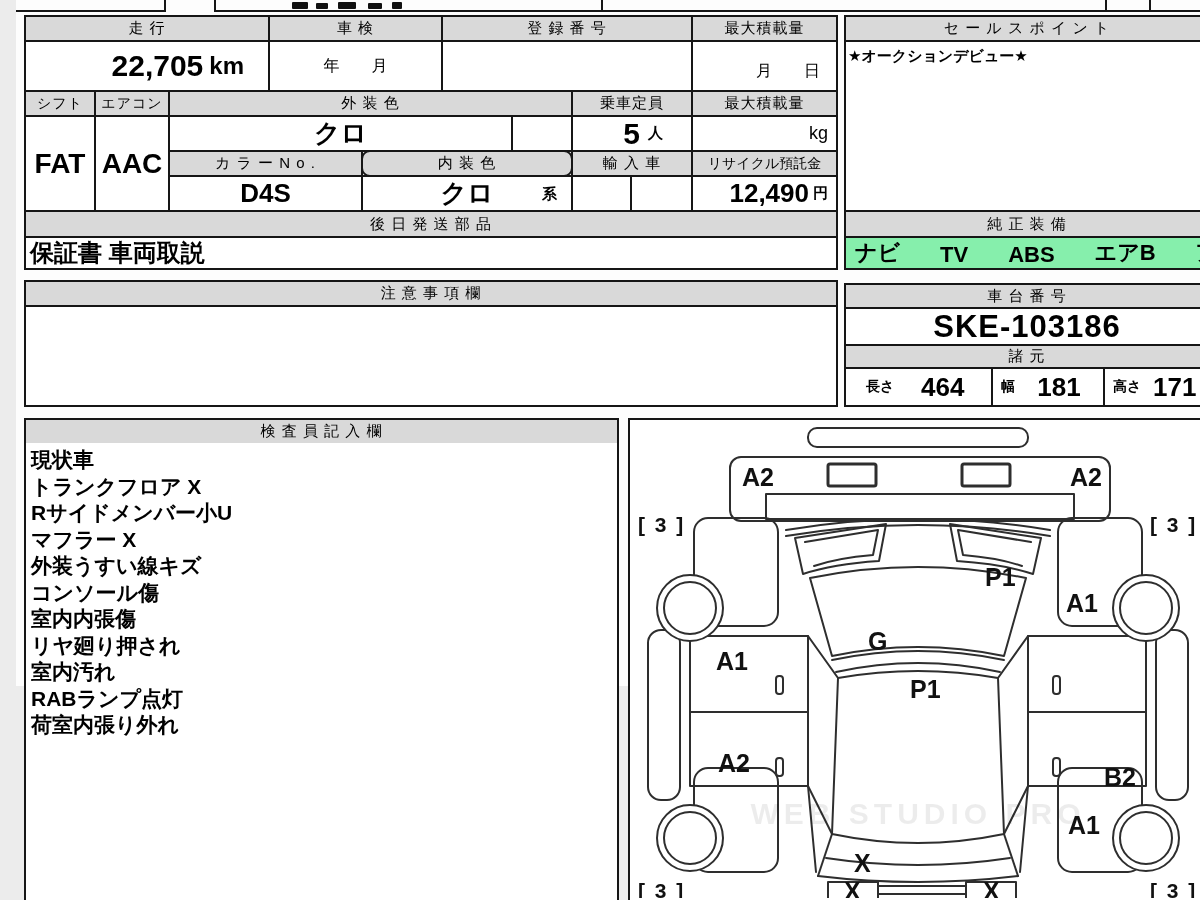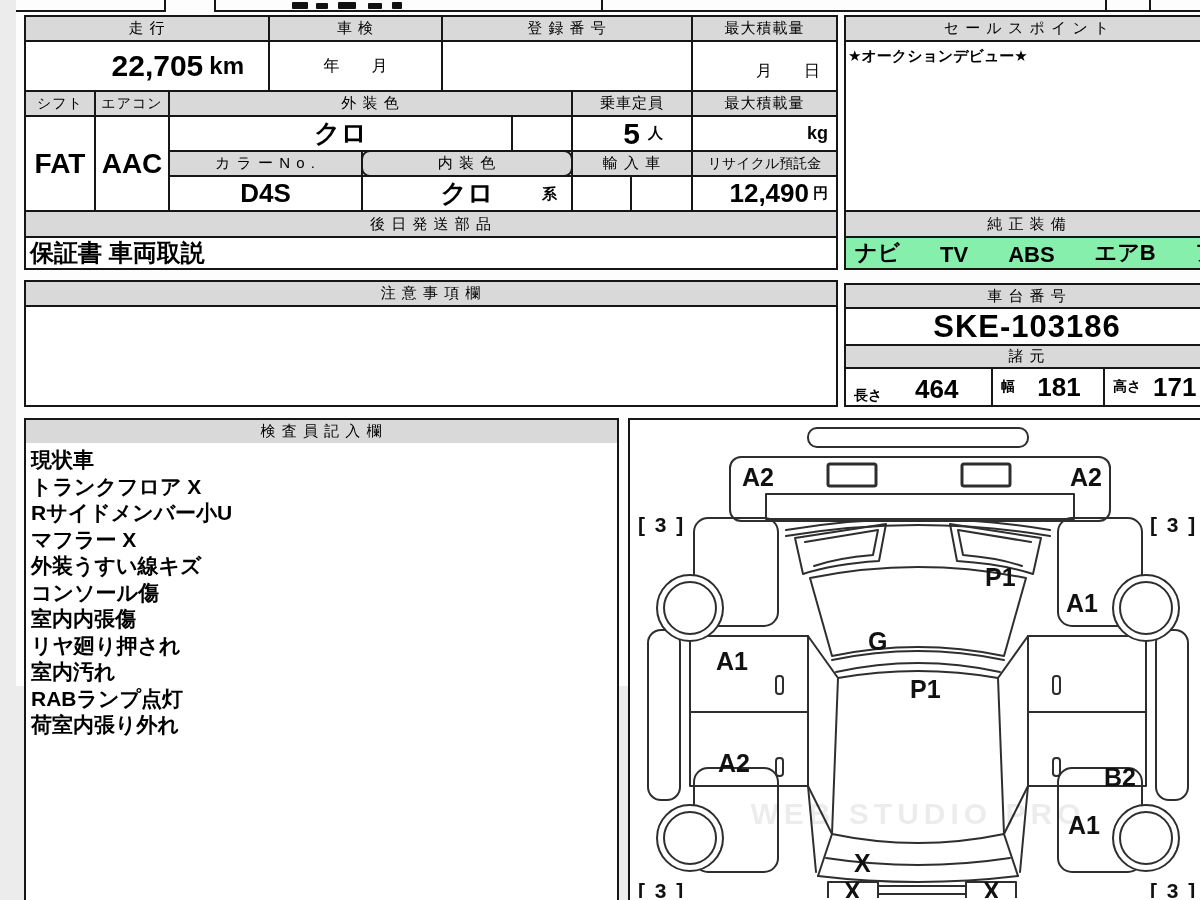--- a/index.html
+++ b/index.html
@@ -90,21 +90,21 @@
 
   <div class="cell val center big" style="left:8px;top:115px;width:72px;height:97px;font-size:28px;">FAT</div>
   <div class="cell val center big" style="left:78px;top:115px;width:76px;height:97px;font-size:28px;">AAC</div>
   <div class="cell val center big" style="left:152px;top:115px;width:345px;height:37px;">クロ</div>
   <div class="cell" style="left:495px;top:115px;width:62px;height:37px;"></div>
   <div class="cell val right" style="left:555px;top:115px;width:122px;height:37px;padding-right:28px;">
     <span class="huge">5</span>
     <span class="unit">人</span>
   </div>
   <div class="cell val right" style="left:675px;top:115px;width:147px;height:37px;padding-right:8px;">
-    <span style="font-weight:bold;font-size:18px;">kg</span>
+    <span style="font-weight:normal;font-size:18px;">kg</span>
   </div>
 
   <div class="cell hdr" style="left:152px;top:150px;width:195px;height:27px;">カ ラ ー N o .</div>
   <div class="cell hdr" style="left:345px;top:150px;width:212px;height:27px;border-radius:9px;">内 装 色</div>
   <div class="cell hdr" style="left:555px;top:150px;width:122px;height:27px;">輸 入 車</div>
   <div class="cell hdr" style="left:675px;top:150px;width:147px;height:27px;font-size:14px;letter-spacing:0;">リサイクル預託金</div>
 
   <div class="cell val center big" style="left:152px;top:175px;width:195px;height:37px;">D4S</div>
   <div class="cell val center big" style="left:345px;top:175px;width:212px;height:37px;position:absolute;">
     <span>クロ</span>
@@ -134,21 +134,21 @@
       <span class="eq">PW</span>
     </div>
 
   <div class="cell hdr" style="left:8px;top:280px;width:814px;height:27px;">注 意 事 項 欄</div>
   <div class="cell" style="left:8px;top:305px;width:814px;height:102px;"></div>
 
   <div class="cell hdr" style="left:828px;top:283px;width:366px;height:26px;">車 台 番 号</div>
   <div class="cell val center" style="left:828px;top:307px;width:366px;height:39px;font-weight:bold;font-size:31px;letter-spacing:1px;">SKE-103186</div>
   <div class="cell hdr" style="left:828px;top:344px;width:366px;height:25px;">諸 元</div>
 
-  <div class="cell val" style="left:828px;top:367px;width:149px;height:40px;padding-left:8px;align-items:flex-end;">
+  <div class="cell val" style="left:828px;top:367px;width:149px;height:40px;padding-left:20px;">
     <span class="label-s">長さ</span>
     <span class="dims-val">464</span>
   </div>
   <div class="cell val" style="left:975px;top:367px;width:114px;height:40px;padding-left:8px;">
     <span class="label-s">幅</span>
     <span class="dims-val">181</span>
   </div>
   <div class="cell val" style="left:1087px;top:367px;width:107px;height:40px;padding-left:8px;">
     <span class="label-s">高さ</span>
     <span class="dims-val">171</span>

